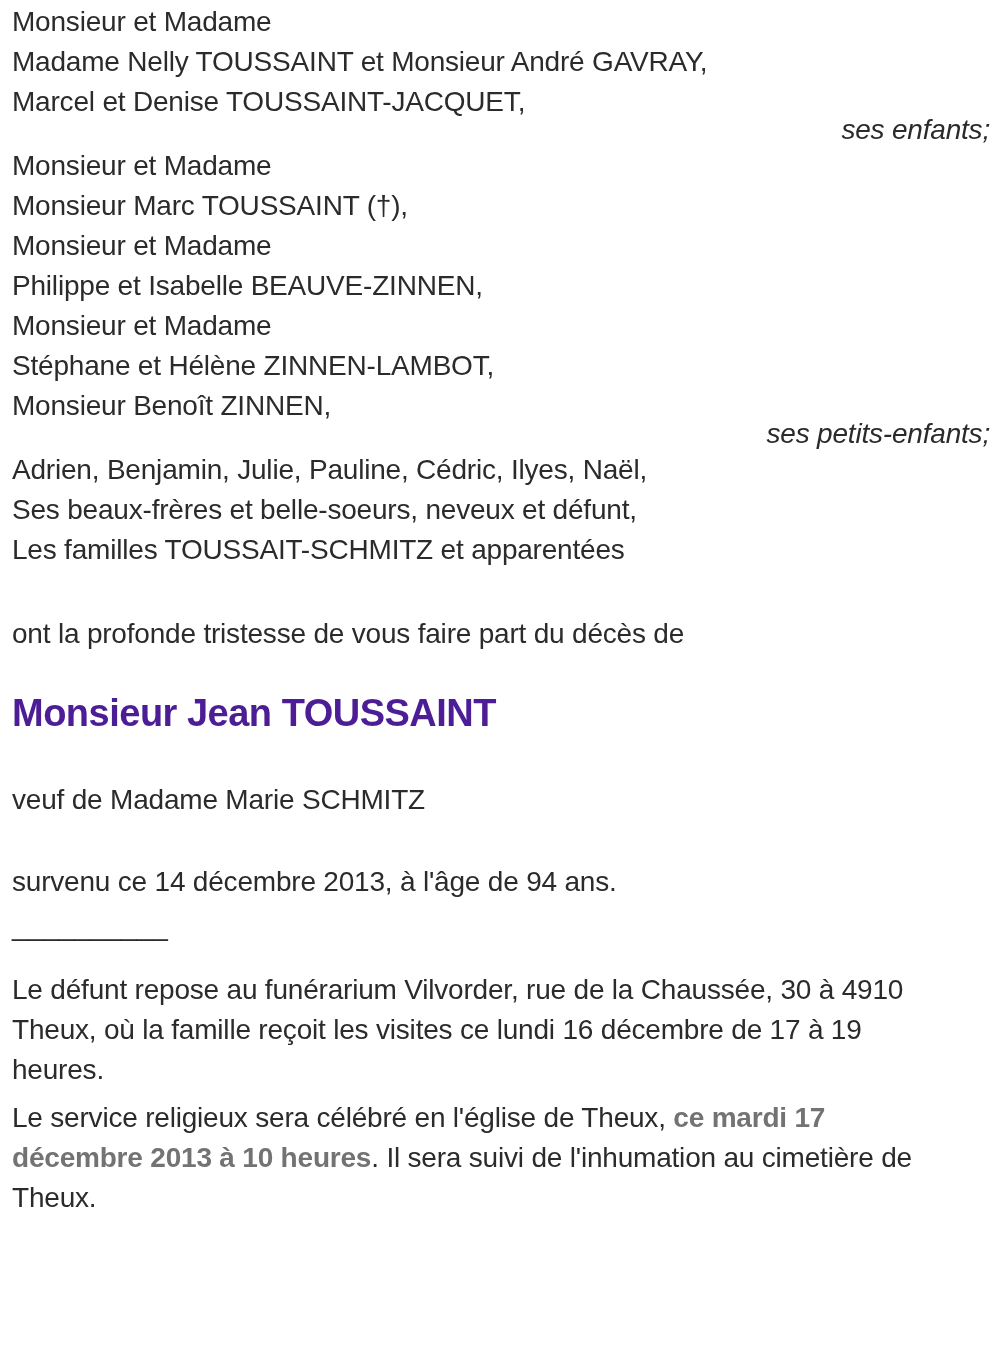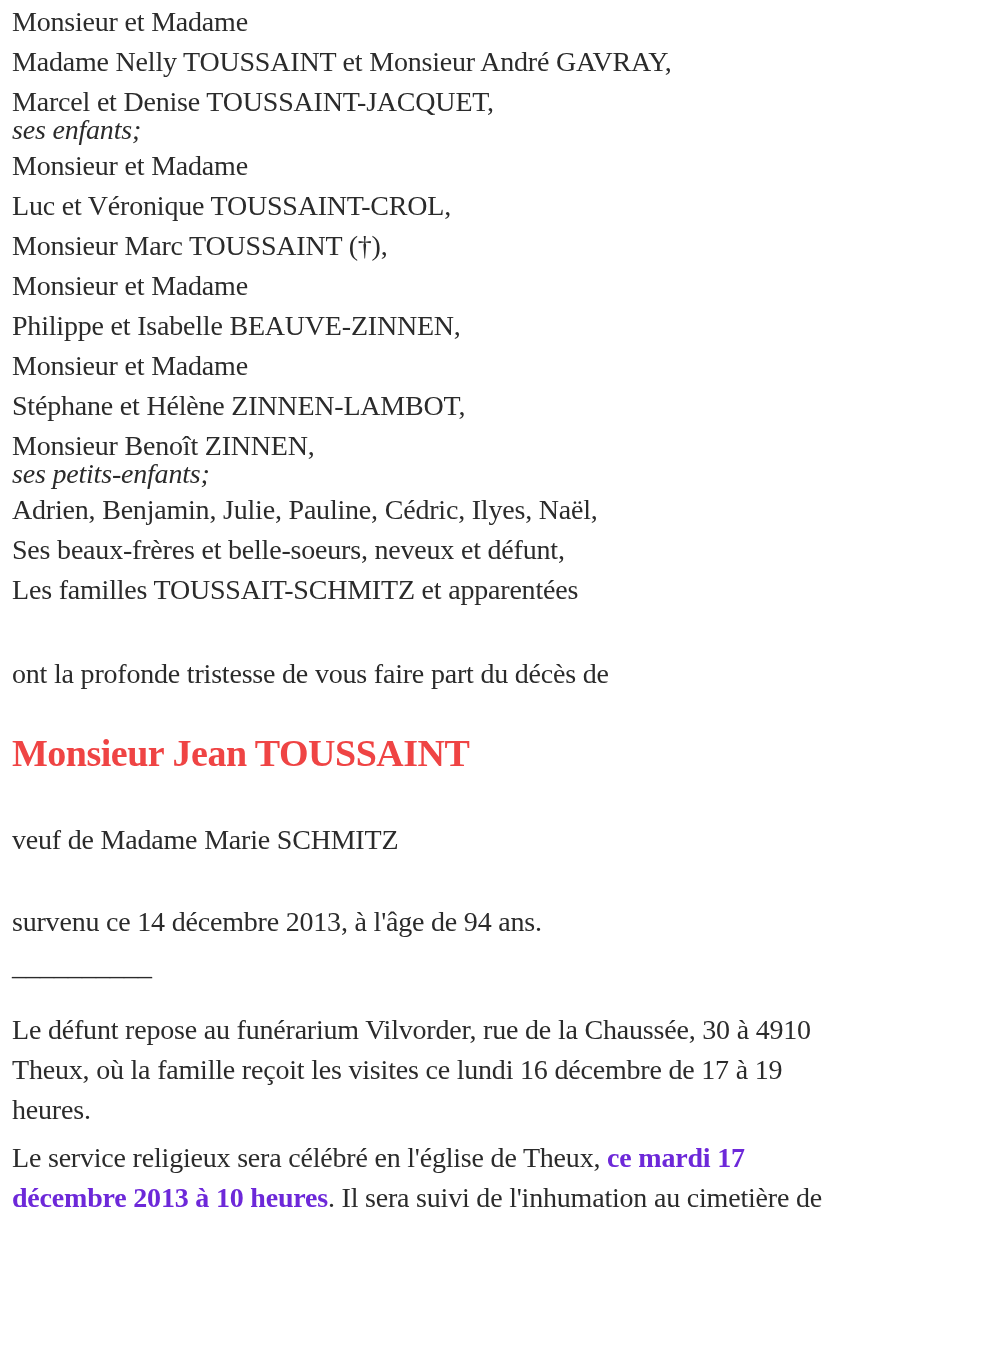--- a/index.html
+++ b/index.html
@@ -10,46 +10,47 @@
   body {
     width: 1000px;
     height: 1371px;
     overflow: hidden;
   }
   .notice {
     box-sizing: border-box;
     width: 1000px;
     height: 1371px;
     padding: 2px 10px 0 12px;
-    font-family: Liberation Serif, serif;
+    font-family: Liberation Sans, sans-serif;
     color: #2b2b2b;
     font-size: 28px;
     letter-spacing: -0.2px;
     line-height: 40px;
   }
   .name-line {
     line-height: 40px;
     white-space: nowrap;
   }
   .annotation {
+    text-align: right;
     font-style: italic;
     line-height: 32px;
   }
   .annotation.first-gap { margin-top: -8px; }
   .annotation.third-gap { margin-top: -6px; }
   .intro-line {
     margin-top: 44px;
     line-height: 40px;
   }
   .deceased-heading {
     margin-top: 33px;
     font-size: 38px;
     line-height: 52px;
     font-weight: 700;
-    color: #ef4444;
+    color: #4c1d95;
     letter-spacing: -0.5px;
     white-space: nowrap;
   }
   .widower-line {
     margin-top: 41px;
     line-height: 40px;
   }
   .death-line {
     margin-top: 42px;
     line-height: 40px;
@@ -60,35 +61,34 @@
     letter-spacing: 0;
   }
   .para {
     line-height: 40px;
   }
   .para-repose { margin-top: 24px; }
   .para-service { margin-top: 8px; }
   .para-reunion { margin-top: 9px; }
   .bold-seg {
     font-weight: 700;
-    color: #6d28d9;
+    color: #737373;
   }
 </style>
 </head>
 <body>
 
 <div class="notice">
 
   <div class="name-line">Monsieur et Madame</div>
   <div class="name-line">Madame Nelly TOUSSAINT et Monsieur André GAVRAY,</div>
   <div class="name-line">Marcel et Denise TOUSSAINT-JACQUET,</div>
   <div class="annotation first-gap">ses enfants;</div>
 
   <div class="name-line">Monsieur et Madame</div>
-  <div class="name-line">Luc et Véronique TOUSSAINT-CROL,</div>
   <div class="name-line">Monsieur Marc TOUSSAINT (†),</div>
   <div class="name-line">Monsieur et Madame</div>
   <div class="name-line">Philippe et Isabelle BEAUVE-ZINNEN,</div>
   <div class="name-line">Monsieur et Madame</div>
   <div class="name-line">Stéphane et Hélène ZINNEN-LAMBOT,</div>
   <div class="name-line">Monsieur Benoît ZINNEN,</div>
   <div class="annotation first-gap">ses petits-enfants;</div>
 
   <div class="name-line">Adrien, Benjamin, Julie, Pauline, Cédric, Ilyes, Naël,</div>
 
@@ -107,16 +107,17 @@
 
   <div class="para para-repose">
     <div>Le défunt repose au funérarium Vilvorder, rue de la Chaussée, 30 à 4910</div>
     <div>Theux, où la famille reçoit les visites ce lundi 16 décembre de 17 à 19</div>
     <div>heures.</div>
   </div>
 
   <div class="para para-service">
     <div><span>Le service religieux sera célébré en l'église de Theux, </span><span class="bold-seg">ce mardi 17</span></div>
     <div><span class="bold-seg">décembre 2013 à 10 heures</span><span>. Il sera suivi de l'inhumation au cimetière de</span></div>
+    <div>Theux.</div>
   </div>
 
 
 </div>
 
 </body></html>

